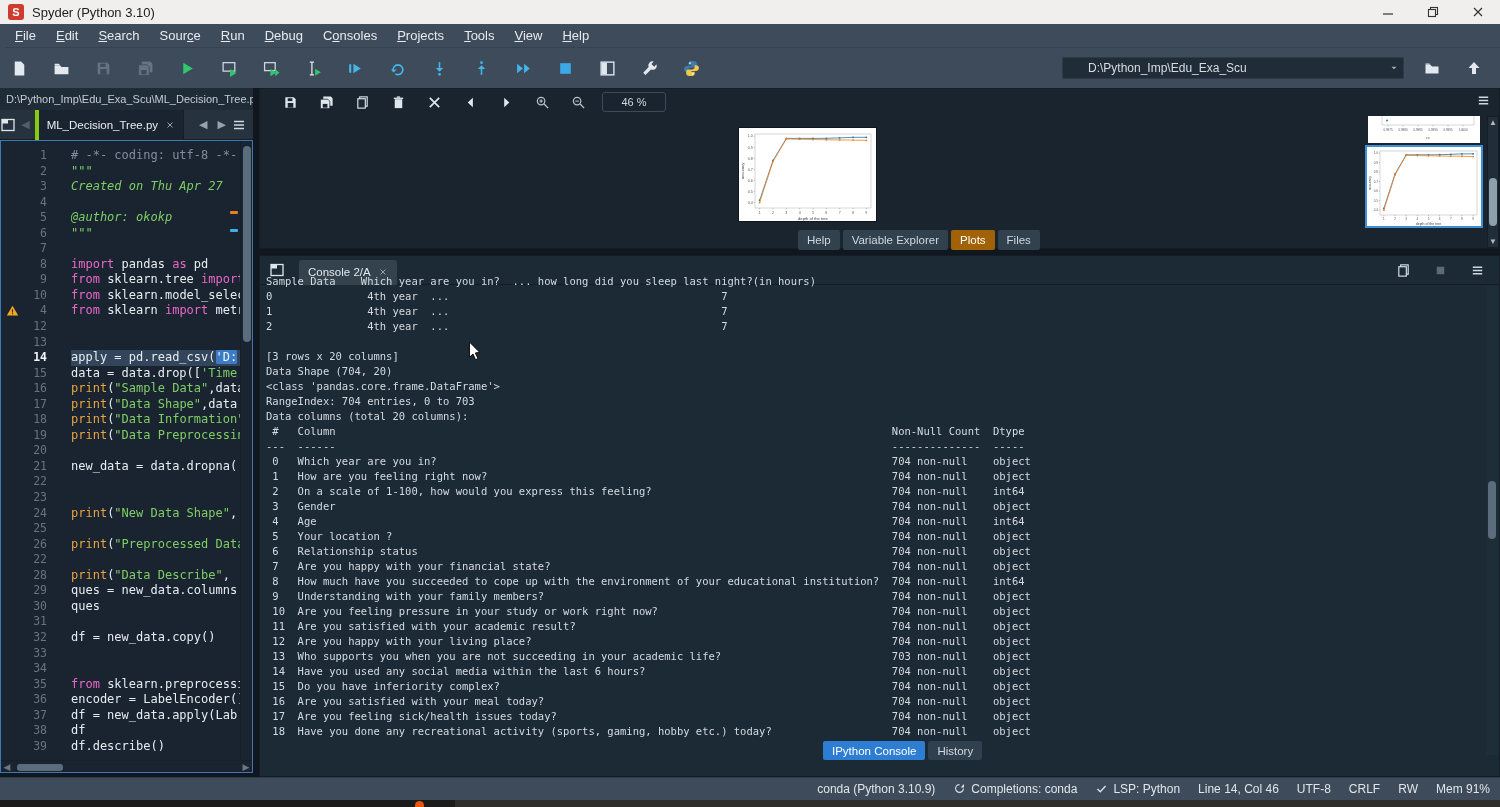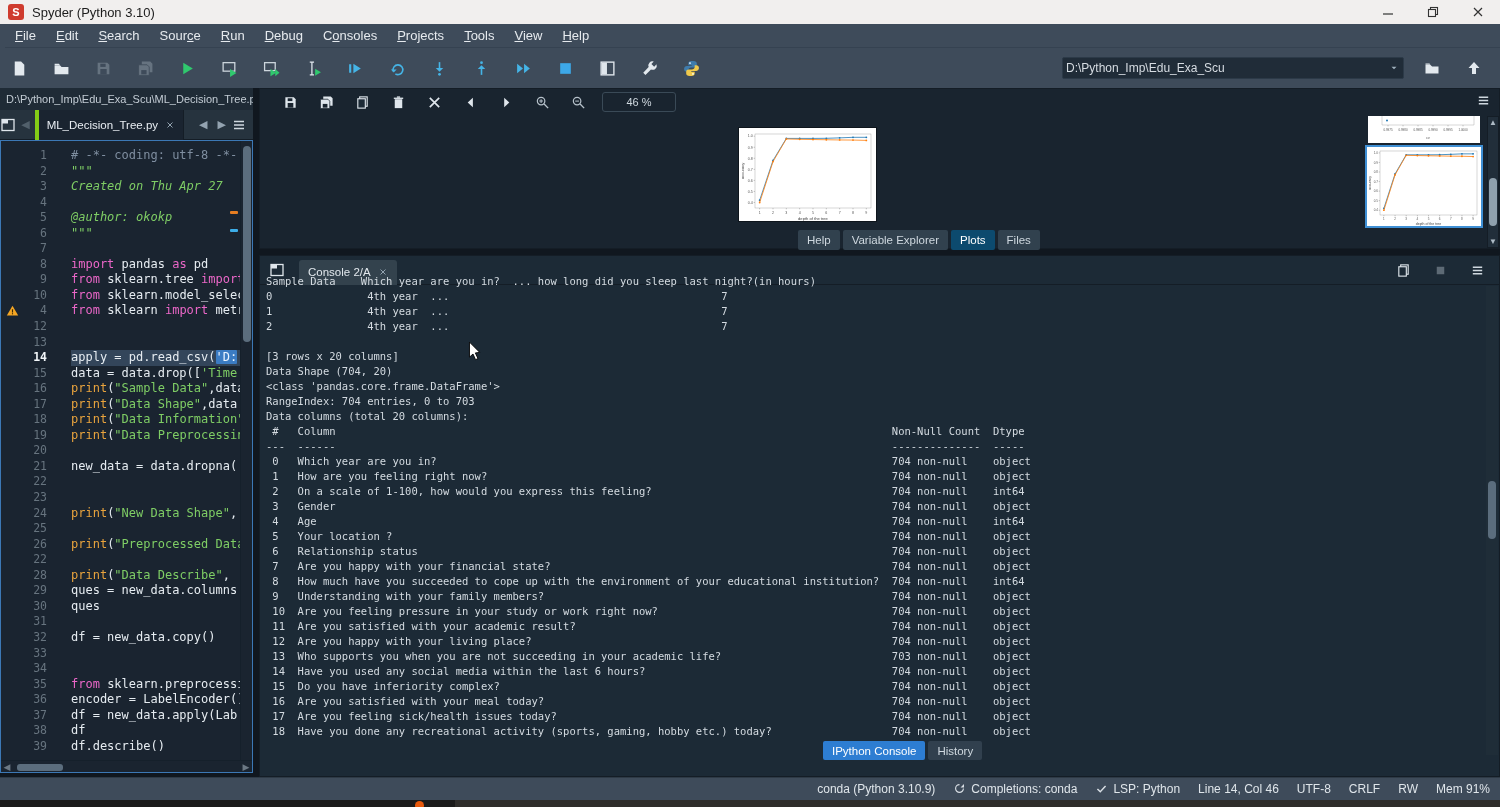--- a/index.html
+++ b/index.html
@@ -21,21 +21,21 @@
 .mitem{padding:0 10px;height:24px;line-height:24px;color:#e6eaee;font-size:13px}
 
 
 #toolbar{left:0;top:48px;width:1500px;height:40px;background:#3e4b5a;display:flex;align-items:center}
 #tbleft{display:flex;align-items:center;gap:14px;padding-left:5px}
 .tbtn{width:28px;height:28px;display:flex;align-items:center;justify-content:center}
 .tbtn svg{width:17px;height:17px}
 .tbtn.dis{opacity:.45}
 #tbright{margin-left:auto;display:flex;align-items:center;gap:14px;padding-right:12px}
 #workdir{width:342px;height:22px;background:#202c38;border:1px solid #2c3a48;border-radius:2px;display:flex;align-items:center;color:#d6dce2;font-size:12px}
-#workdir .wd-text{padding-left:3px;flex:1;white-space:nowrap;overflow:hidden}
+#workdir .wd-text{padding-left:25px;flex:1;white-space:nowrap;overflow:hidden}
 #workdir .wd-arrow{width:18px;display:flex;justify-content:center}
 .tbtn.small svg{width:16px;height:16px}
 
 
 #content{left:0;top:88px;width:1500px;height:689px;background:#10171f}
 
 
 #breadcrumb{left:0;top:0;width:253px;height:22px;background:#1f2b36;color:#c3ccd4;font-size:11px;display:flex;align-items:center;padding:0 4px 0 6px;white-space:nowrap;overflow:hidden}
 #edittabbar{left:0;top:22px;width:253px;height:30px;background:#26333e;display:flex;align-items:center;border-bottom:1px solid #141d26}
 #edittabbar .icon18 svg{width:16px;height:16px}
@@ -67,31 +67,31 @@
 #ehscroll{position:absolute;left:0;bottom:0;width:251px;height:12px;background:#1a2430;border-top:1px solid #15202b;display:flex;align-items:center}
 #ehthumb{position:absolute;left:16px;top:2.5px;width:46px;height:7px;background:#5b6d7d;border-radius:3px}
 .harrow{color:#6b7884;font-size:9px;width:12px;text-align:center}
 .harrow.right{position:absolute;right:0}
 
 
 #plotspane{left:259px;top:0;width:1241px;height:161px;background:#19242f;border:1px solid #141d26}
 #plotstoolbar{position:absolute;left:0;top:0;width:100%;height:26px;display:flex;align-items:center;gap:12px;padding-left:4px}
 .pbtn{width:24px;height:24px;display:flex;align-items:center;justify-content:center}
 .pbtn svg{width:15px;height:15px}
-#zoomlevel{width:74px;height:20px;border:1px solid #3a4a57;border-radius:3px;color:#cfd8df;font-size:11px;display:flex;align-items:center;justify-content:center}
+#zoomlevel{width:64px;height:20px;border:1px solid #3a4a57;border-radius:3px;color:#cfd8df;font-size:11px;display:flex;align-items:center;justify-content:center}
 #plotsmenu{position:absolute;right:8px;top:4px}
 #mainfigure{position:absolute;left:479px;top:39px;width:137px;height:93px;background:#fff;box-shadow:0 0 0 1px #0e151c}
 #thumbpartial{position:absolute;left:1108px;top:27px;width:112px;height:27px;background:#fff;overflow:hidden}
 #thumbselected{position:absolute;left:1105px;top:56px;width:118px;height:83px;background:#fff;border:2px solid #3f8fd4}
 #thumbscroll{position:absolute;left:1227px;top:27px;width:12px;height:132px;background:#212e3a;border:1px solid #141d26}
 #thumbscroll .sarrow{position:absolute;left:0;width:10px;text-align:center;color:#aebbc6;font-size:8px}
 #thumbthumb{position:absolute;left:1.5px;top:62px;width:8px;height:48px;background:#8fa0ad;border-radius:4px}
 #panetabs{position:absolute;left:538px;top:141px;display:flex;gap:3px}
 .ptab{height:20px;padding:0 9px;background:#31414e;color:#cfd8df;font-size:11.5px;display:flex;align-items:center;border-radius:2px}
-.ptab.on{background:#0c4a6e;color:#fff}
+.ptab.on{background:#a16207;color:#fff}
 
 
 #consolepane{left:259px;top:167px;width:1241px;height:522px;background:#1c2a36;border:1px solid #141d26}
 #constabbar{position:absolute;left:0;top:0;width:100%;height:29px;display:flex;align-items:center;border-bottom:1px solid #141d26}
 #constabbar .icon18{margin-left:9px}
 #constabbar .icon18 svg{width:16px;height:16px}
 #constab{margin-left:14px;height:25px;margin-top:4px;background:#33424d;border-radius:3px 3px 0 0;display:flex;align-items:center;padding:0 9px;color:#e2e8ed;font-size:11.5px;gap:7px}
 #constab svg{width:10px;height:10px}
 #consrighticons{margin-left:auto;display:flex;align-items:center;gap:22px;padding-right:14px}
 #consrighticons svg{width:15px;height:15px}

